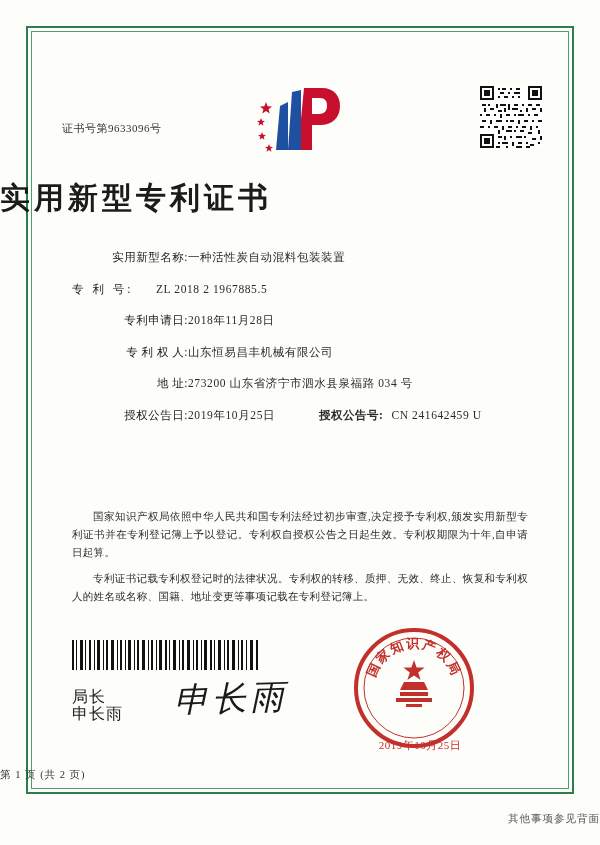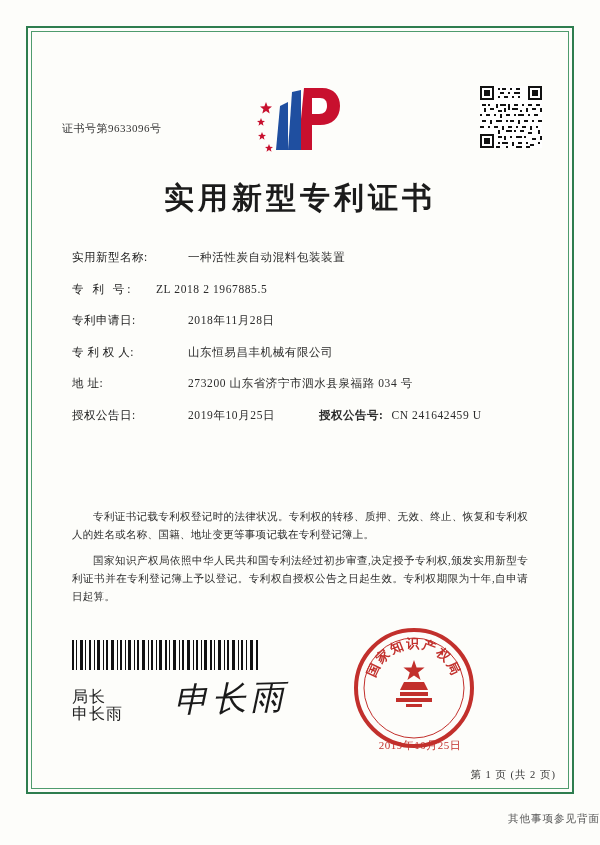--- a/index.html
+++ b/index.html
@@ -84,21 +84,21 @@
     top: 80px;
     width: 100px;
     height: 80px;
   }
 
   .title {
     position: absolute;
     left: 0;
     top: 178px;
     width: 600px;
-    text-align: center;
+    text-align: left;
     font-size: 30px;
     font-weight: bold;
     letter-spacing: 4px;
     color: #1b1b1b;
     font-family: "DejaVu Serif", "Liberation Serif", serif;
   }
 
   .fields {
     position: absolute;
     left: 72px;
@@ -116,20 +116,21 @@
   .field-label {
     width: 84px;
     flex: 0 0 84px;
     letter-spacing: 3px;
     color: #222;
   }
   .field-label.wide {
     width: 116px;
     flex: 0 0 116px;
     letter-spacing: 0.5px;
+    text-align: right;
   }
   .field-value {
     letter-spacing: 0.6px;
     color: #2b2b2b;
   }
   .field-row.dual .field-sep {
     display: inline-block;
     width: 44px;
   }
   .field-label2 {
@@ -202,21 +203,21 @@
     font-size: 11px;
     color: #c2302c;
     letter-spacing: 0.5px;
   }
 
   .page-num {
     position: absolute;
     left: 0;
     top: 768px;
     width: 556px;
-    text-align: right;
+    text-align: left;
     font-size: 10.5px;
     color: #333;
     letter-spacing: 1px;
   }
 
   .footnote {
     position: absolute;
     left: 0;
     top: 812px;
     width: 600px;
@@ -387,22 +388,22 @@
     <div class="field-row dual">
       <span class="field-label wide">授权公告日:</span>
       <span class="field-value">2019年10月25日</span>
       <span class="field-sep"></span>
       <span class="field-label2">授权公告号:</span>
       <span class="field-value">CN 241642459 U</span>
     </div>
   </div>
 
   <div class="body-text">
+    <p>国家知识产权局依照中华人民共和国专利法经过初步审查,决定授予专利权,颁发实用新型专利证书并在专利登记簿上予以登记。专利权自授权公告之日起生效。专利权期限为十年,自申请日起算。</p>
     <p>专利证书记载专利权登记时的法律状况。专利权的转移、质押、无效、终止、恢复和专利权人的姓名或名称、国籍、地址变更等事项记载在专利登记簿上。</p>
-    <p>国家知识产权局依照中华人民共和国专利法经过初步审查,决定授予专利权,颁发实用新型专利证书并在专利登记簿上予以登记。专利权自授权公告之日起生效。专利权期限为十年,自申请日起算。</p>
   </div>
 
   <div class="barcode">
     <svg width="188" height="30" viewBox="0 0 188 30" shape-rendering="crispEdges">
       <rect width="188" height="30" fill="#fdfdfa"></rect>
       <g fill="#111">
         <rect x="0" y="0" width="2" height="30"></rect>
           <rect x="4" y="0" width="1" height="30"></rect>
         <rect x="8" y="0" width="3" height="30"></rect>
           <rect x="13" y="0" width="1" height="30"></rect>

